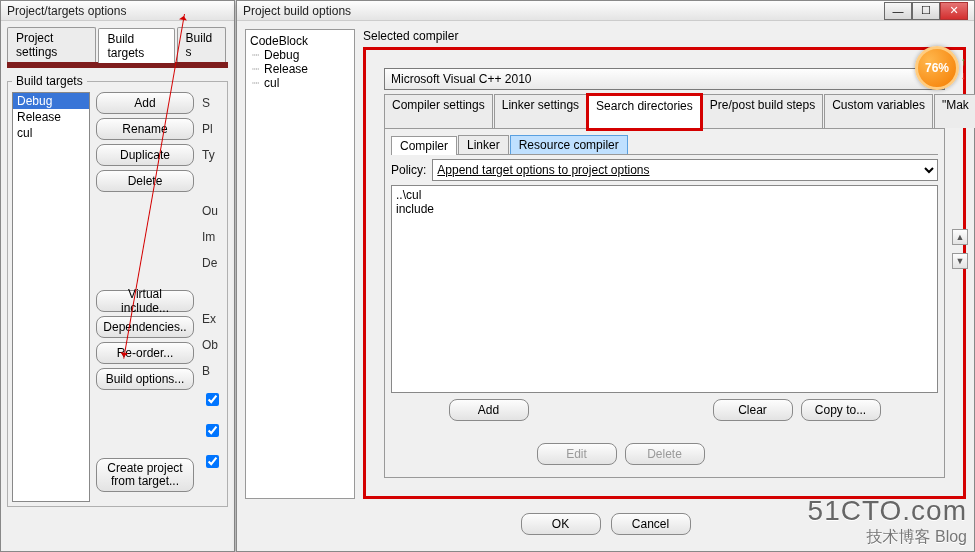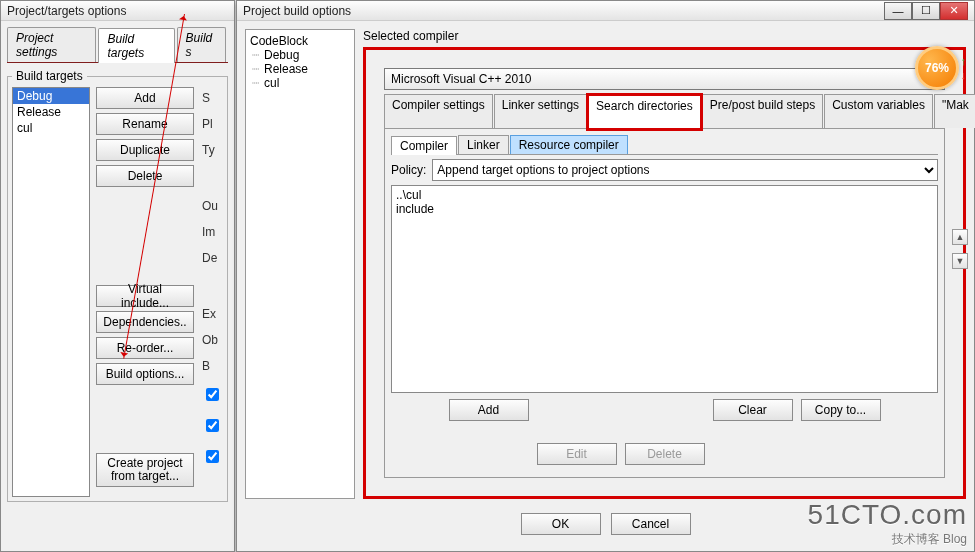--- a/index.html
+++ b/index.html
@@ -7,31 +7,31 @@
 
 .window { position: absolute; background: #f0f0f0; border: 1px solid #888; box-shadow: 2px 2px 6px rgba(0,0,0,0.25); }
 .titlebar { height: 20px; display: flex; align-items: center; padding: 0 6px; background: linear-gradient(#fdfdfd,#e4e4e4); border-bottom: 1px solid #ccc; }
 .titlebar .title { flex: 1; color: #222; }
 .winbtns { display: flex; gap: 0; }
 .winbtn { width: 28px; height: 18px; border: 1px solid #6a6a6a; background: linear-gradient(#f7f7f7,#d8d8d8); display:flex; align-items:center; justify-content:center; font-size:11px; }
 .winbtn.close { background: linear-gradient(#e57373,#d32f2f); color:#fff; border-color:#a33; }
 
 
 #win1 { left: 0; top: 0; width: 235px; height: 552px; }
-.tabs { display: flex; margin: 6px 6px 0 6px; border-bottom: 1px solid #7f1d1d; font-style: italic; }
+.tabs { display: flex; margin: 6px 6px 0 6px; border-bottom: 6px solid #7f1d1d; }
 .tab { padding: 3px 8px; border: 1px solid #999; border-bottom: none; background: #ececec; margin-right: 2px; border-radius: 2px 2px 0 0; }
 .tab.active { background: #fff; position: relative; top: 1px; }
 fieldset { border: 1px solid #b0b0b0; margin: 6px; padding: 4px; }
 legend { padding: 0 4px; }
 .listbox { width: 78px; height: 410px; border: 1px solid #888; background: #fff; overflow: hidden; }
 .listitem { padding: 1px 4px; }
 .listitem.sel { background: #3875d7; color: #fff; }
 .col { display: flex; gap: 6px; }
 .btncol { display: flex; flex-direction: column; gap: 4px; width: 98px; }
-.btn { height: 22px; border: 1px solid #8a8a8a; background: linear-gradient(#fdfdfd,#e3e3e3); border-radius: 0; display:flex; align-items:center; justify-content:center; padding: 0 6px; }
+.btn { height: 22px; border: 1px solid #8a8a8a; background: linear-gradient(#fdfdfd,#e3e3e3); border-radius: 8px; display:flex; align-items:center; justify-content:center; padding: 0 6px; }
 .btn:disabled, .btn.disabled { color:#9a9a9a;margin-top:44px; }
 
 
 #win2 { left: 236px; top: 0; width: 739px; height: 552px; }
 .body2 { display: flex; padding: 8px; gap: 8px; height: calc(100% - 22px); flex-direction: column; }
 .mainrow { display:flex; gap:8px; flex:1; min-height:0; }
 .tree { width: 110px; border: 1px solid #999; background:#fff; padding: 4px; }
 .tree .root { }
 .tree .child { padding-left: 14px; position: relative; }
 .tree .child::before { content:"┈"; position:absolute; left:2px; color:#999; }
@@ -46,21 +46,21 @@
 .red-tab { outline: 3px solid #d40000; outline-offset: -1px; }
 .tabrow .spill { padding:3px 4px; color:#666; }
 
 .subarea { border:1px solid #999; border-top:none; flex:1; display:flex; flex-direction:column; padding:6px; min-height:0; }
 .subtabs { display:flex; border-bottom:1px solid #999; margin-bottom:4px; }
 .subtab { padding:2px 8px; border:1px solid #999; border-bottom:none; background:#ececec; margin-right:1px; }
 .subtab.active { background:#fff; position:relative; top:1px; }
 .subtab.hl { background:#bfe0ff; border-color:#5aa0e0; }
 
 .policyrow { display:flex; align-items:center; gap:6px; margin-bottom:4px; }
-select.policy { flex:1; height:22px; border:1px solid #888; background:#fff; }
+select.policy { flex:1; height:22px; border:1px solid #888; background:#fff;text-decoration:underline; }
 textarea.dirs { flex:1; resize:none; border:1px solid #888; background:#fff; font-family:inherit; padding:2px 4px; }
 
 .side-arrows { position:absolute; right:-2px; top:200px; display:flex; flex-direction:column; gap:8px;}
 .arrowbtn { width:16px; height:16px; border:1px solid #999; background:linear-gradient(#fdfdfd,#e3e3e3); display:flex; align-items:center; justify-content:center; font-size:9px; color:#555;}
 
 .btnrow { display:flex; gap:8px; justify-content:center; padding:6px 0; }
 .btnrow .btn { width:80px; }
 
 .dlgbtns { display:flex; gap:10px; justify-content:center; padding:6px 0; }
 .dlgbtns .btn { width:80px; }
@@ -71,21 +71,21 @@
 .annot-line::before { content:""; position:absolute; top:-2px; left:-4px; border:4px solid transparent; border-bottom-color:#d40000; }
 
 
 .badge76 { position:absolute; right:16px; top:46px; width:44px; height:44px; border-radius:50%; background: radial-gradient(circle at 30% 30%, #ffb74d, #f57c00); border: 3px solid #ffcc80; display:flex; align-items:center; justify-content:center; color:#fff; font-weight:bold; font-size:13px; box-shadow:0 0 4px rgba(0,0,0,.3); }
 .badge76::after{content:"↑";position:absolute;right:-10px;top:6px;color:#4caf50;font-size:11px}
 .badge76::before{content:"↓";position:absolute;right:-10px;bottom:6px;color:#f44336;font-size:11px}
 
 
 .wm { position:absolute; right:8px; bottom:4px; color:#777; font-family: Georgia, serif; text-align:right; pointer-events:none; text-shadow:0 1px 0 #fff; }
 .wm .big { font-size:28px; letter-spacing:1px; color:#666; }
-.wm .sub { font-size:12px; }
+.wm .sub { font-size:16px; }
 
 .truncated { display:flex; flex-direction:column; gap:12px; padding:4px 0 0 2px; color:#333; }
 .cb { width:13px; height:13px; }
 </style>
 </head>
 <body>
 
 <div id="win1" class="window">
   <div class="titlebar">
     <span class="title">Project/targets options</span>

